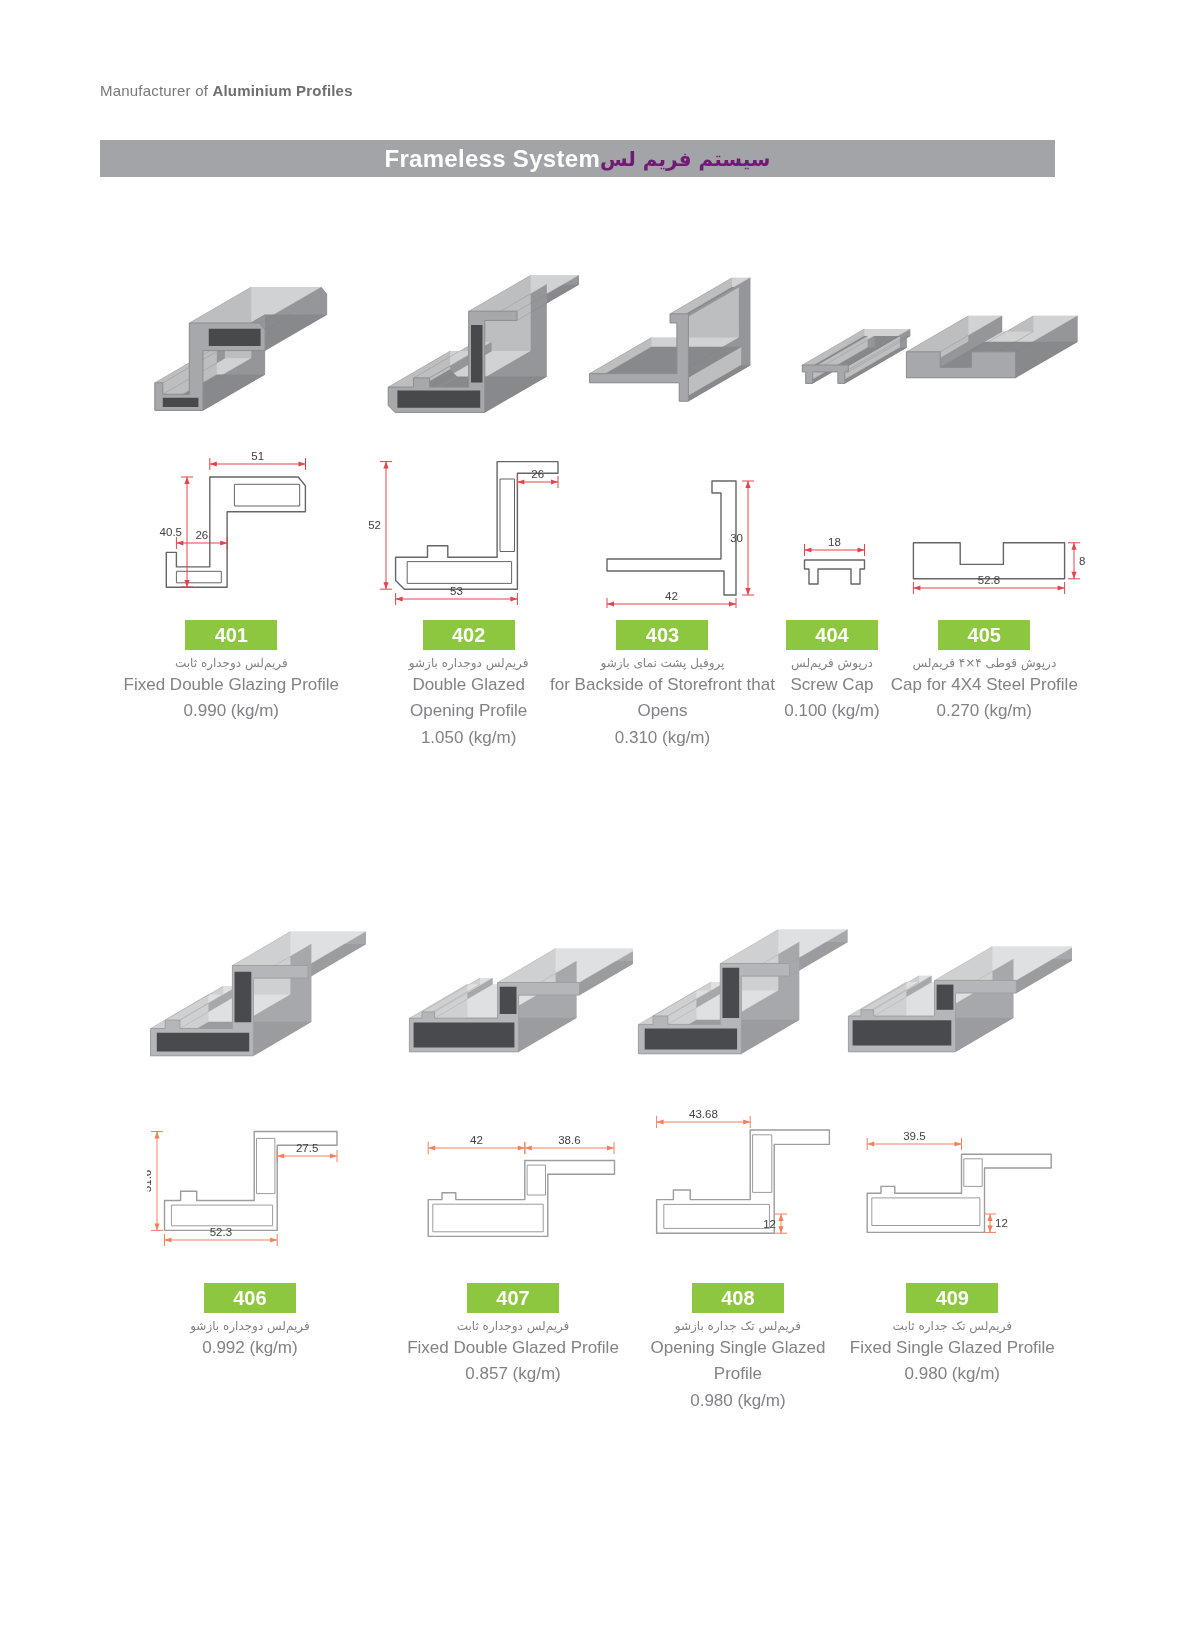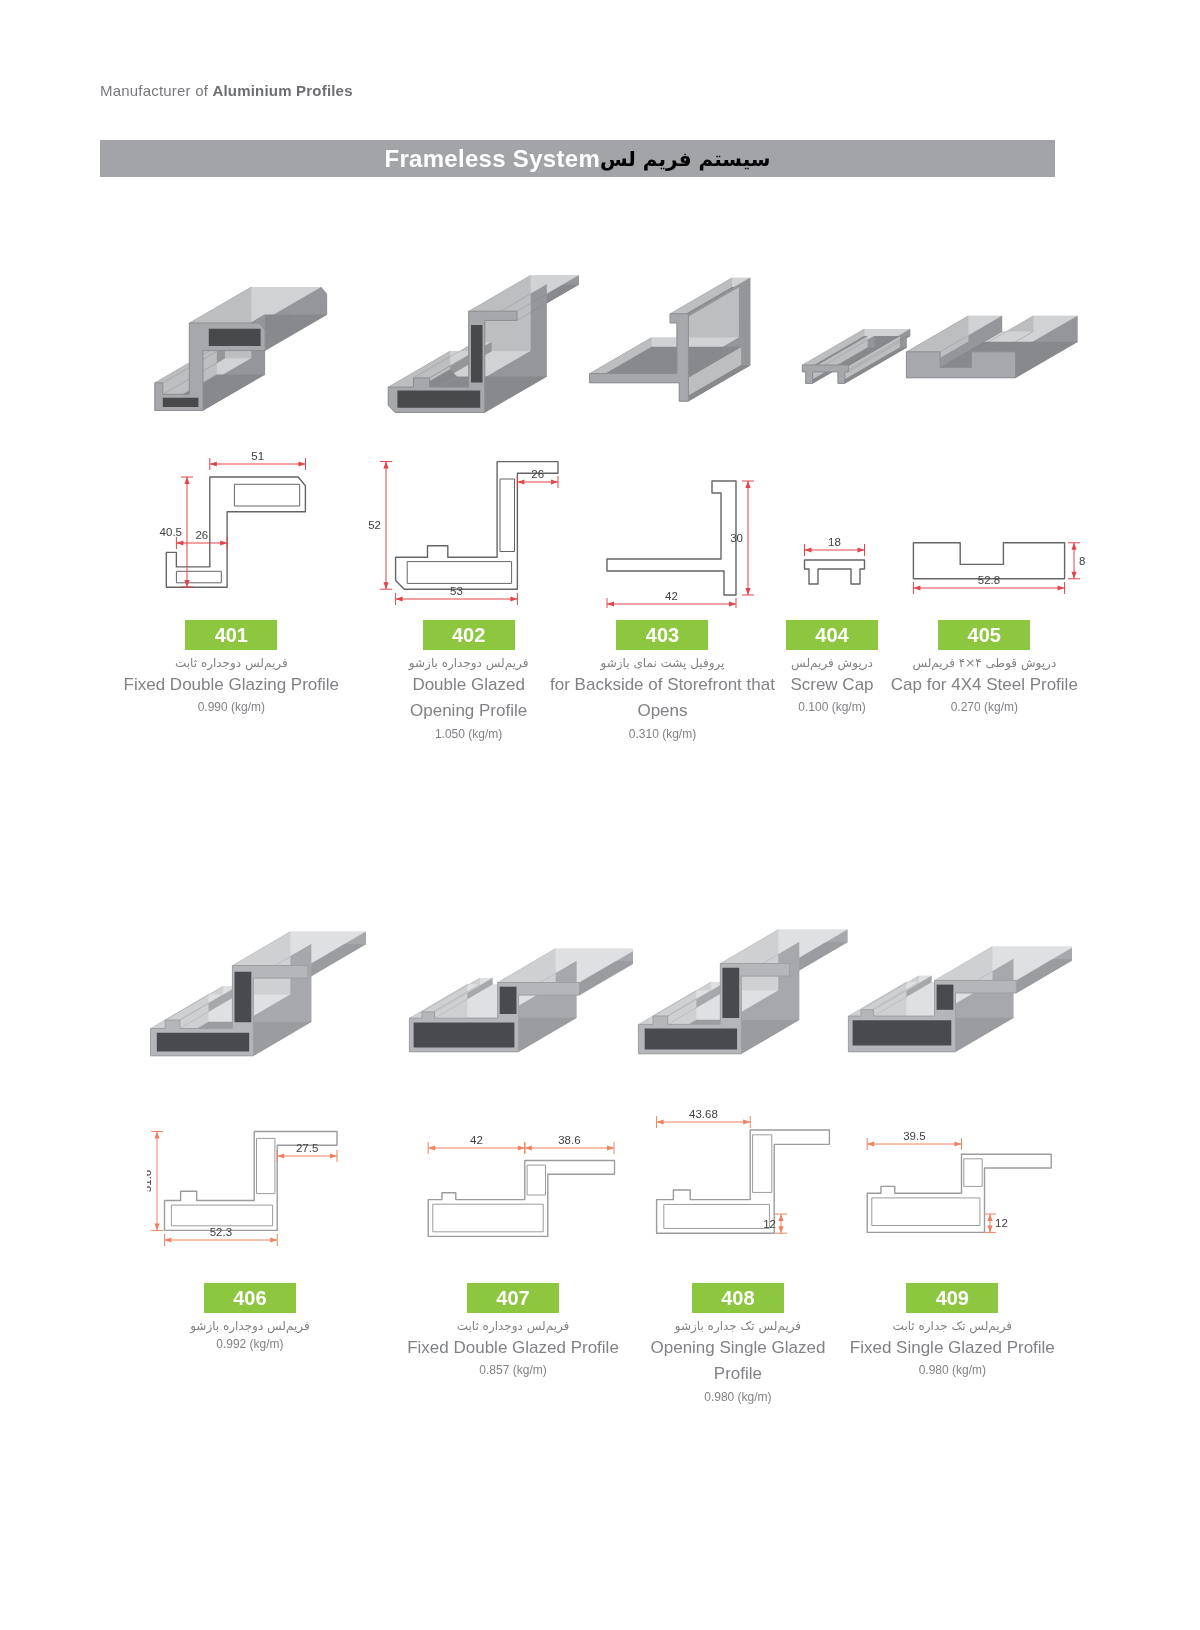--- a/index.html
+++ b/index.html
@@ -6,42 +6,42 @@
   body{width:1200px;height:1630px;position:relative;font-family:"Liberation Sans",sans-serif;overflow:hidden;}
   .page{position:absolute;inset:0;background:#fff;}
 
   .brand{position:absolute;top:82px;left:100px;font-size:15px;color:#77787b;letter-spacing:.2px;}
   .brand b{color:#6d6e71;}
 
   .titlebar{position:absolute;top:140px;left:100px;width:955px;height:37px;
     background:var(--bar,#a2a4a7);display:flex;align-items:center;justify-content:center;
     padding:0 22px;box-sizing:border-box;}
   .title-en{color:#fff;font-size:24px;font-weight:bold;letter-spacing:.3px;}
-  .title-fa{color:#000000;font-size:20px;font-weight:bold;font-family:"DejaVu Sans",sans-serif;direction:rtl;}
+  .title-fa{color:#701a75;font-size:20px;font-weight:bold;font-family:"DejaVu Sans",sans-serif;direction:rtl;}
 
   .row{position:absolute;left:100px;width:955px;display:flex;align-items:flex-start;}
   .row1{top:195px;}
   .row2{top:830px;}
   .card{display:flex;flex-direction:column;align-items:center;box-sizing:border-box;}
   .r1c1{width:27.5%;} .r1c2{width:22.2%;} .r1c3{width:18.4%;} .r1c4{width:17.1%;} .r1c5{width:14.8%;}
   .r2c1{width:31.4%;} .r2c2{width:23.7%;} .r2c3{width:23.4%;} .r2c4{width:21.5%;}
 
   .photo{display:flex;align-items:flex-end;justify-content:center;overflow:visible;}
   .row1 .photo{height:235px;}
   .row2 .photo{height:255px;}
   .drawing{display:flex;align-items:center;justify-content:center;overflow:visible;}
   .row1 .drawing{height:178px;margin-top:4px;}
   .row2 .drawing{height:186px;margin-top:4px;}
 
   .badge{margin-top:8px;min-width:92px;height:30px;background:var(--green,#8dc63f);
     color:#fff;font-size:20px;font-weight:bold;text-align:center;line-height:30px;padding:0 4px;box-sizing:border-box;}
   .name-fa{margin-top:4px;font-family:"DejaVu Sans",sans-serif;direction:rtl;
     color:var(--txt,#808285);font-size:12px;line-height:1.5;text-align:right;white-space:nowrap;}
   .name-en{color:var(--txt,#808285);font-size:17px;line-height:1.55;text-align:center;}
-  .weight{color:var(--txt,#808285);font-size:12px;line-height:1.55;text-align:center;}
+  .weight{color:var(--txt,#808285);font-size:17px;line-height:1.55;text-align:center;}
 
   .card-402 .name-en{width:165px;}
   .card-403 .name-en{width:232px;}
   .card-404 .name-en{width:150px;}
   .card-405 .name-en{width:205px;}
   .card-406 .name-en{width:205px;}
   .card-407 .name-en{width:245px;}
   .card-408 .name-en{width:210px;}
   .card-409 .name-en{width:245px;}
 </style>

